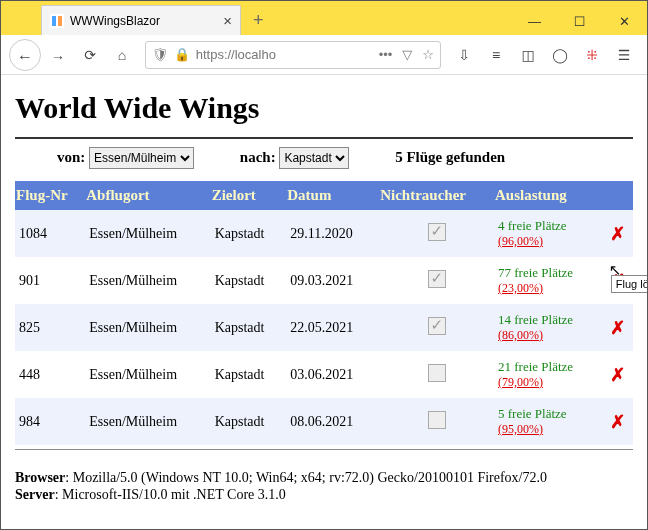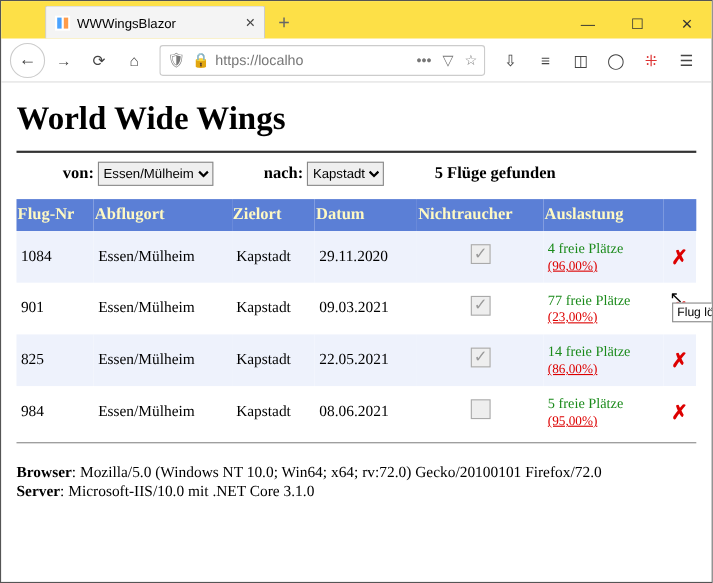--- a/index.html
+++ b/index.html
@@ -166,20 +166,37 @@
     <td>
       <div class="aus-free">14 freie Plätze</div>
       <div class="aus-pct">(86,00%)</div>
     </td>
     <td class="delete-cell">
       <span class="delete-x">✗</span>
       
     </td>
           </tr>
           <tr>
+    <td>448</td>
+    <td>Essen/Mülheim</td>
+    <td>Kapstadt</td>
+    <td>03.06.2021</td>
+    <td class="checkbox-cell">
+      <span class="cb "></span>
+    </td>
+    <td>
+      <div class="aus-free">21 freie Plätze</div>
+      <div class="aus-pct">(79,00%)</div>
+    </td>
+    <td class="delete-cell">
+      <span class="delete-x">✗</span>
+      
+    </td>
+          </tr>
+          <tr>
     <td>984</td>
     <td>Essen/Mülheim</td>
     <td>Kapstadt</td>
     <td>08.06.2021</td>
     <td class="checkbox-cell">
       <span class="cb "></span>
     </td>
     <td>
       <div class="aus-free">5 freie Plätze</div>
       <div class="aus-pct">(95,00%)</div>

